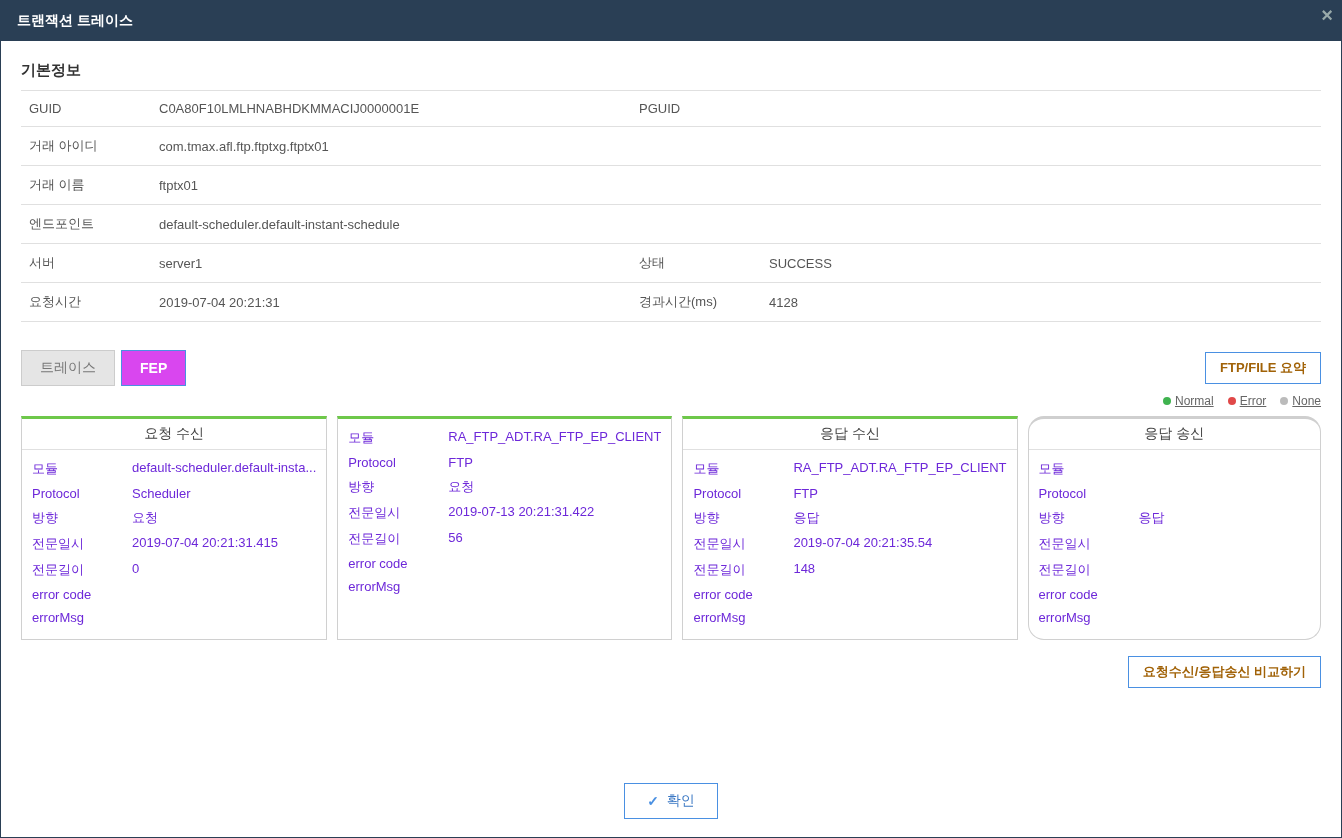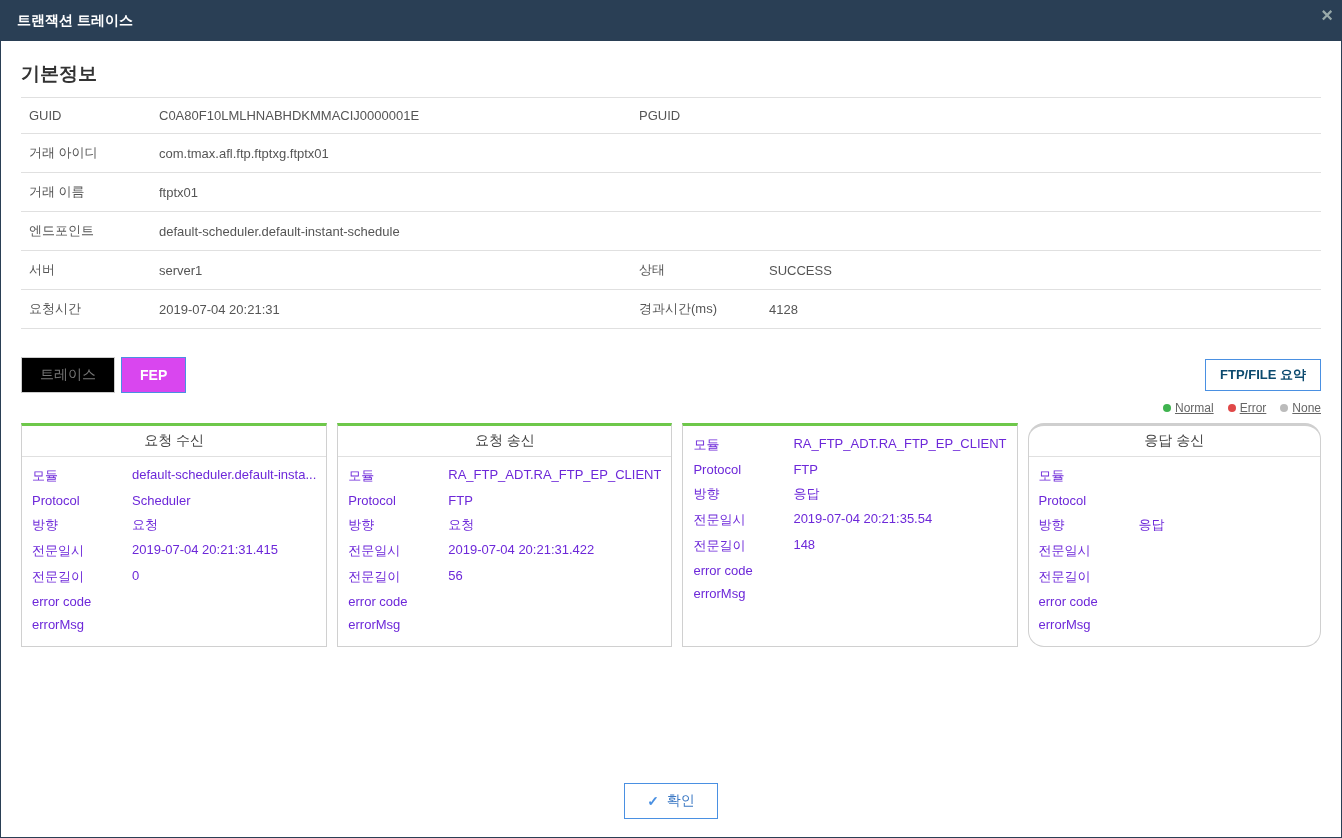--- a/index.html
+++ b/index.html
@@ -36,21 +36,21 @@
     font-size: 20px;
     cursor: pointer;
     line-height: 1;
   }
   .modal-body {
     flex: 1;
     padding: 20px 20px 0 20px;
     overflow: auto;
   }
   .section-title {
-    font-size: 19px;
+    font-size: 15px;
     font-weight: bold;
     color: #333;
     margin-bottom: 10px;
   }
   .info-table {
     width: 100%;
     border-collapse: collapse;
     margin-bottom: 28px;
   }
   .info-table tr { border-top: 1px solid #e0e0e0; }
@@ -69,37 +69,37 @@
   }
   .info-table td.wide { width: 480px; }
   .tab-row {
     display: flex;
     align-items: center;
     margin-bottom: 8px;
   }
   .tabs { display: flex; gap: 6px; }
   .tab {
     border: 1px solid #ccc;
-    background: #000000;
+    background: #e5e5e5;
     color: #777;
     padding: 8px 18px;
     font-size: 14px;
     cursor: pointer;
   }
   .tab.active {
     background: #d946ef;
     border-color: #4a90e2;
     color: #fff;
     font-weight: bold;
   }
   .spacer { flex: 1; }
   .btn-outline {
     border: 1px solid #4a90e2;
     background: #fff;
-    color: #0c4a6e;
+    color: #a16207;
     padding: 6px 14px;
     font-size: 13px;
     font-weight: bold;
     cursor: pointer;
   }
   .legend {
     display: flex;
     justify-content: flex-end;
     gap: 14px;
     font-size: 12px;
@@ -263,53 +263,53 @@
               <div class="k">error code</div>
               <div class="v"></div>
             </div>
             <div class="card-row">
               <div class="k">errorMsg</div>
               <div class="v"></div>
             </div>
           </div>
         </div>
         <div class="card status-normal">
-          <div class="card-header">요청 송신</div>
           <div class="card-body">
             <div class="card-row">
               <div class="k">모듈</div>
               <div class="v">RA_FTP_ADT.RA_FTP_EP_CLIENT</div>
             </div>
             <div class="card-row">
               <div class="k">Protocol</div>
               <div class="v">FTP</div>
             </div>
             <div class="card-row">
               <div class="k">방향</div>
               <div class="v">요청</div>
             </div>
             <div class="card-row">
               <div class="k">전문일시</div>
-              <div class="v">2019-07-04 20:21:31.422</div>
+              <div class="v">2019-07-13 20:21:31.422</div>
             </div>
             <div class="card-row">
               <div class="k">전문길이</div>
               <div class="v">56</div>
             </div>
             <div class="card-row">
               <div class="k">error code</div>
               <div class="v"></div>
             </div>
             <div class="card-row">
               <div class="k">errorMsg</div>
               <div class="v"></div>
             </div>
           </div>
         </div>
         <div class="card status-normal">
+          <div class="card-header">응답 수신</div>
           <div class="card-body">
             <div class="card-row">
               <div class="k">모듈</div>
               <div class="v">RA_FTP_ADT.RA_FTP_EP_CLIENT</div>
             </div>
             <div class="card-row">
               <div class="k">Protocol</div>
               <div class="v">FTP</div>
             </div>
             <div class="card-row">
@@ -363,20 +363,21 @@
             </div>
             <div class="card-row">
               <div class="k">errorMsg</div>
               <div class="v"></div>
             </div>
           </div>
         </div>
       </div>
 
     <div class="compare-row">
+      <button class="btn-outline">요청수신/응답송신 비교하기</button>
     </div>
 
   </div>
 
   <div class="modal-footer">
     <button class="btn-confirm">
       <span class="check">✓</span>
       <span>확인</span>
     </button>
   </div>

